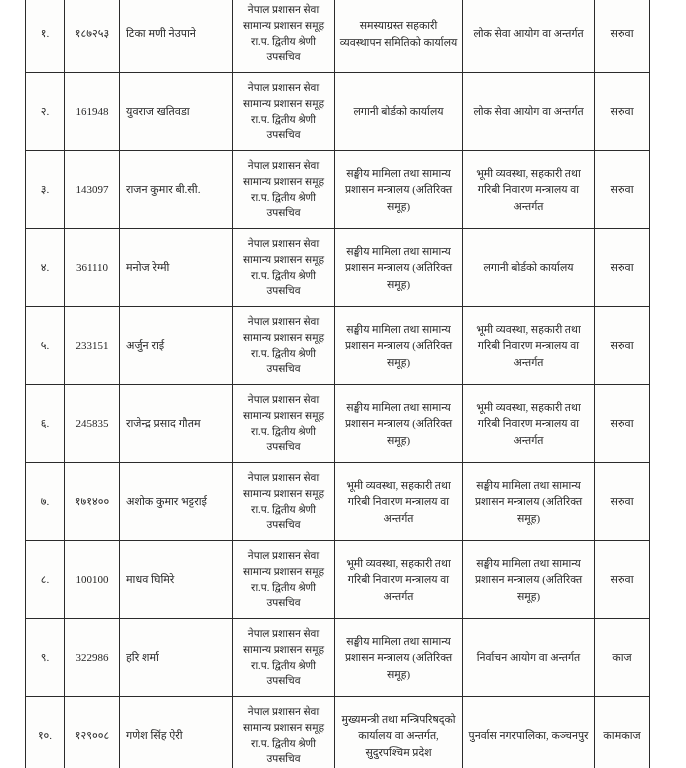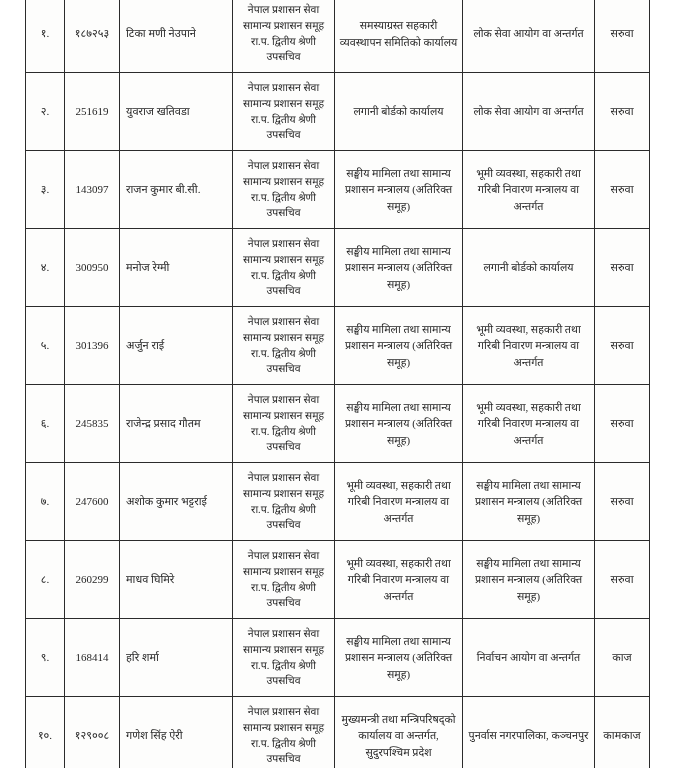--- a/index.html
+++ b/index.html
@@ -74,21 +74,21 @@
 सामान्य प्रशासन समूह
 रा.प. द्वितीय श्रेणी
 उपसचिव</td>
     <td class="c-from">समस्याग्रस्त सहकारी व्यवस्थापन समितिको कार्यालय</td>
     <td class="c-to">लोक सेवा आयोग वा अन्तर्गत</td>
     <td class="c-type">सरुवा</td>
   </tr>
 
   <tr>
     <td class="c-sn">२.</td>
-    <td class="c-id">251619</td>
+    <td class="c-id">161948</td>
     <td class="c-name">युवराज खतिवडा</td>
     <td class="c-service">नेपाल प्रशासन सेवा
 सामान्य प्रशासन समूह
 रा.प. द्वितीय श्रेणी
 उपसचिव</td>
     <td class="c-from">लगानी बोर्डको कार्यालय</td>
     <td class="c-to">लोक सेवा आयोग वा अन्तर्गत</td>
     <td class="c-type">सरुवा</td>
   </tr>
 
@@ -100,34 +100,34 @@
 सामान्य प्रशासन समूह
 रा.प. द्वितीय श्रेणी
 उपसचिव</td>
     <td class="c-from">सङ्घीय मामिला तथा सामान्य प्रशासन मन्त्रालय (अतिरिक्त समूह)</td>
     <td class="c-to">भूमी व्यवस्था, सहकारी तथा गरिबी निवारण मन्त्रालय वा अन्तर्गत</td>
     <td class="c-type">सरुवा</td>
   </tr>
 
   <tr>
     <td class="c-sn">४.</td>
-    <td class="c-id">300950</td>
+    <td class="c-id">361110</td>
     <td class="c-name">मनोज रेग्मी</td>
     <td class="c-service">नेपाल प्रशासन सेवा
 सामान्य प्रशासन समूह
 रा.प. द्वितीय श्रेणी
 उपसचिव</td>
     <td class="c-from">सङ्घीय मामिला तथा सामान्य प्रशासन मन्त्रालय (अतिरिक्त समूह)</td>
     <td class="c-to">लगानी बोर्डको कार्यालय</td>
     <td class="c-type">सरुवा</td>
   </tr>
 
   <tr>
     <td class="c-sn">५.</td>
-    <td class="c-id">301396</td>
+    <td class="c-id">233151</td>
     <td class="c-name">अर्जुन राई</td>
     <td class="c-service">नेपाल प्रशासन सेवा
 सामान्य प्रशासन समूह
 रा.प. द्वितीय श्रेणी
 उपसचिव</td>
     <td class="c-from">सङ्घीय मामिला तथा सामान्य प्रशासन मन्त्रालय (अतिरिक्त समूह)</td>
     <td class="c-to">भूमी व्यवस्था, सहकारी तथा गरिबी निवारण मन्त्रालय वा अन्तर्गत</td>
     <td class="c-type">सरुवा</td>
   </tr>
 
@@ -139,47 +139,47 @@
 सामान्य प्रशासन समूह
 रा.प. द्वितीय श्रेणी
 उपसचिव</td>
     <td class="c-from">सङ्घीय मामिला तथा सामान्य प्रशासन मन्त्रालय (अतिरिक्त समूह)</td>
     <td class="c-to">भूमी व्यवस्था, सहकारी तथा गरिबी निवारण मन्त्रालय वा अन्तर्गत</td>
     <td class="c-type">सरुवा</td>
   </tr>
 
   <tr>
     <td class="c-sn">७.</td>
-    <td class="c-id">247600</td>
+    <td class="c-id">१७१४००</td>
     <td class="c-name">अशोक कुमार भट्टराई</td>
     <td class="c-service">नेपाल प्रशासन सेवा
 सामान्य प्रशासन समूह
 रा.प. द्वितीय श्रेणी
 उपसचिव</td>
     <td class="c-from">भूमी व्यवस्था, सहकारी तथा गरिबी निवारण मन्त्रालय वा अन्तर्गत</td>
     <td class="c-to">सङ्घीय मामिला तथा सामान्य प्रशासन मन्त्रालय (अतिरिक्त समूह)</td>
     <td class="c-type">सरुवा</td>
   </tr>
 
   <tr>
     <td class="c-sn">८.</td>
-    <td class="c-id">260299</td>
+    <td class="c-id">100100</td>
     <td class="c-name">माधव घिमिरे</td>
     <td class="c-service">नेपाल प्रशासन सेवा
 सामान्य प्रशासन समूह
 रा.प. द्वितीय श्रेणी
 उपसचिव</td>
     <td class="c-from">भूमी व्यवस्था, सहकारी तथा गरिबी निवारण मन्त्रालय वा अन्तर्गत</td>
     <td class="c-to">सङ्घीय मामिला तथा सामान्य प्रशासन मन्त्रालय (अतिरिक्त समूह)</td>
     <td class="c-type">सरुवा</td>
   </tr>
 
   <tr>
     <td class="c-sn">९.</td>
-    <td class="c-id">168414</td>
+    <td class="c-id">322986</td>
     <td class="c-name">हरि शर्मा</td>
     <td class="c-service">नेपाल प्रशासन सेवा
 सामान्य प्रशासन समूह
 रा.प. द्वितीय श्रेणी
 उपसचिव</td>
     <td class="c-from">सङ्घीय मामिला तथा सामान्य प्रशासन मन्त्रालय (अतिरिक्त समूह)</td>
     <td class="c-to">निर्वाचन आयोग वा अन्तर्गत</td>
     <td class="c-type">काज</td>
   </tr>
 

